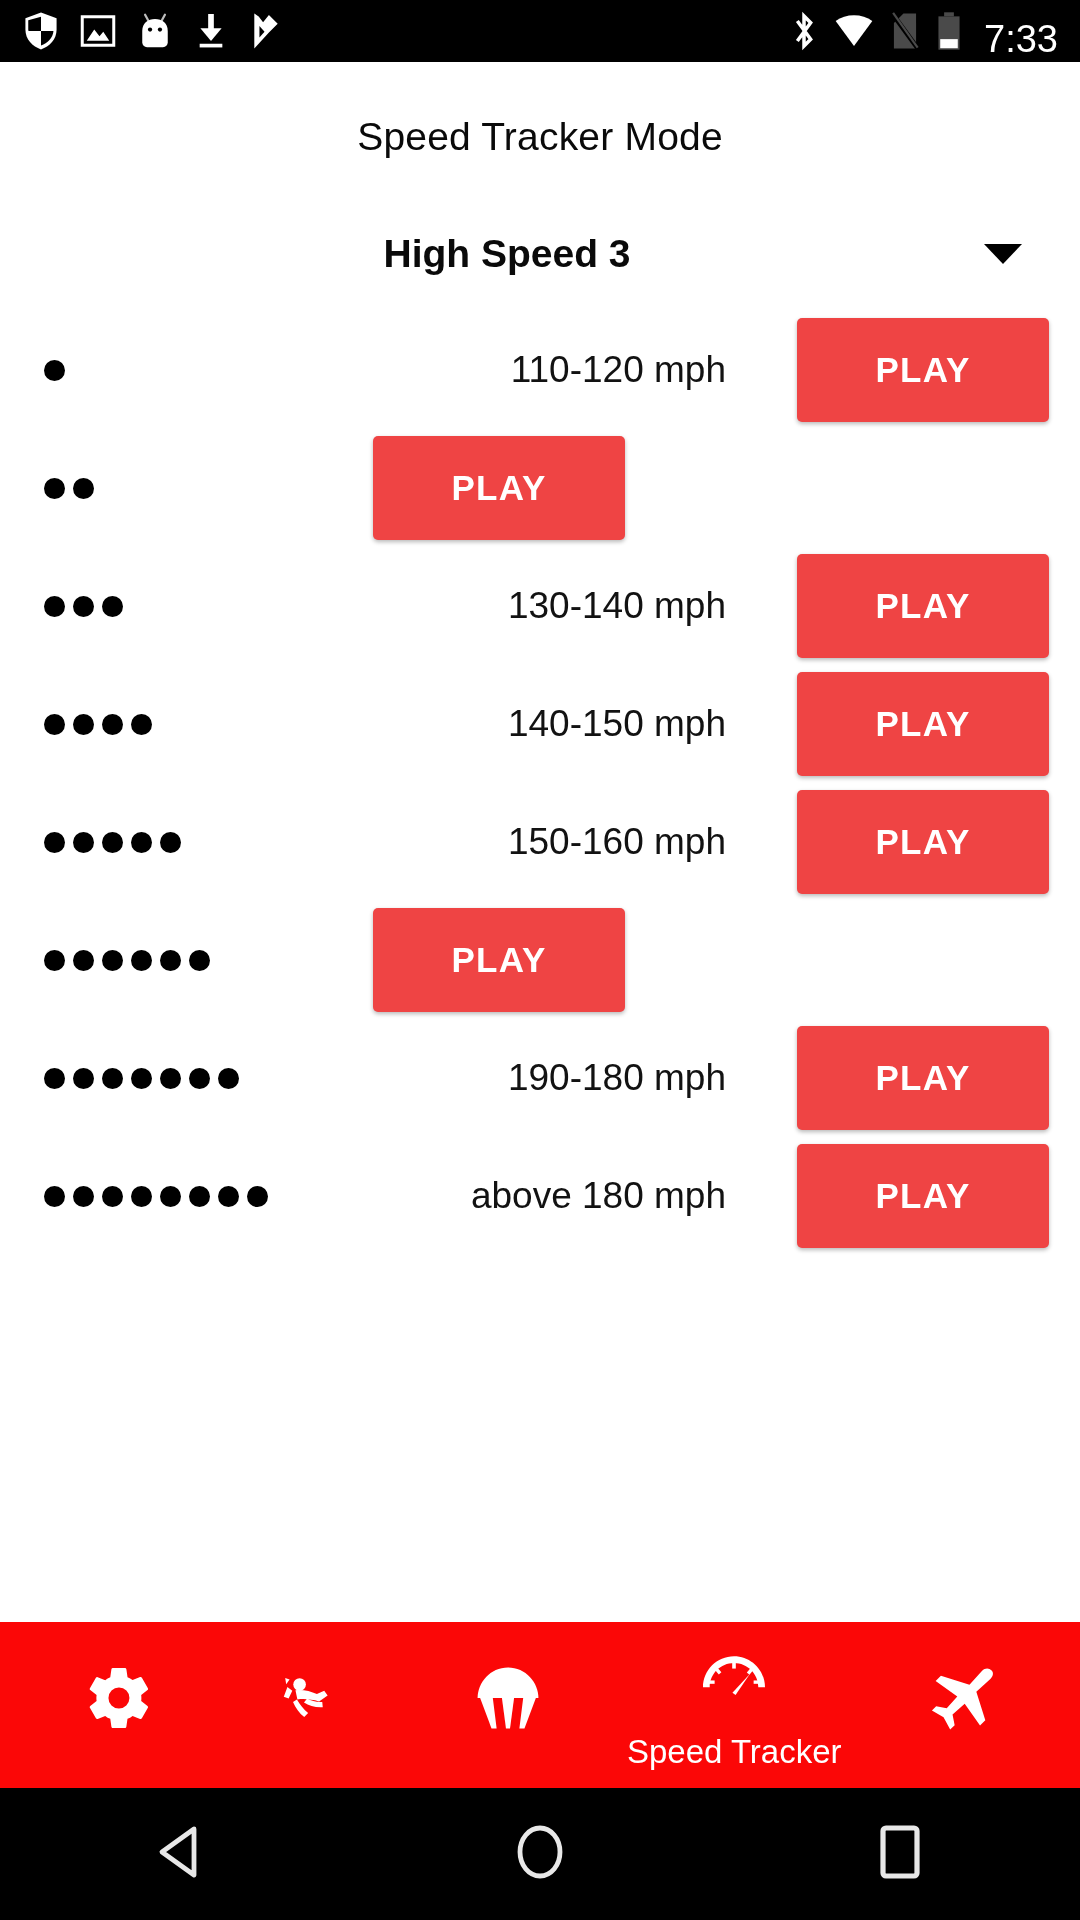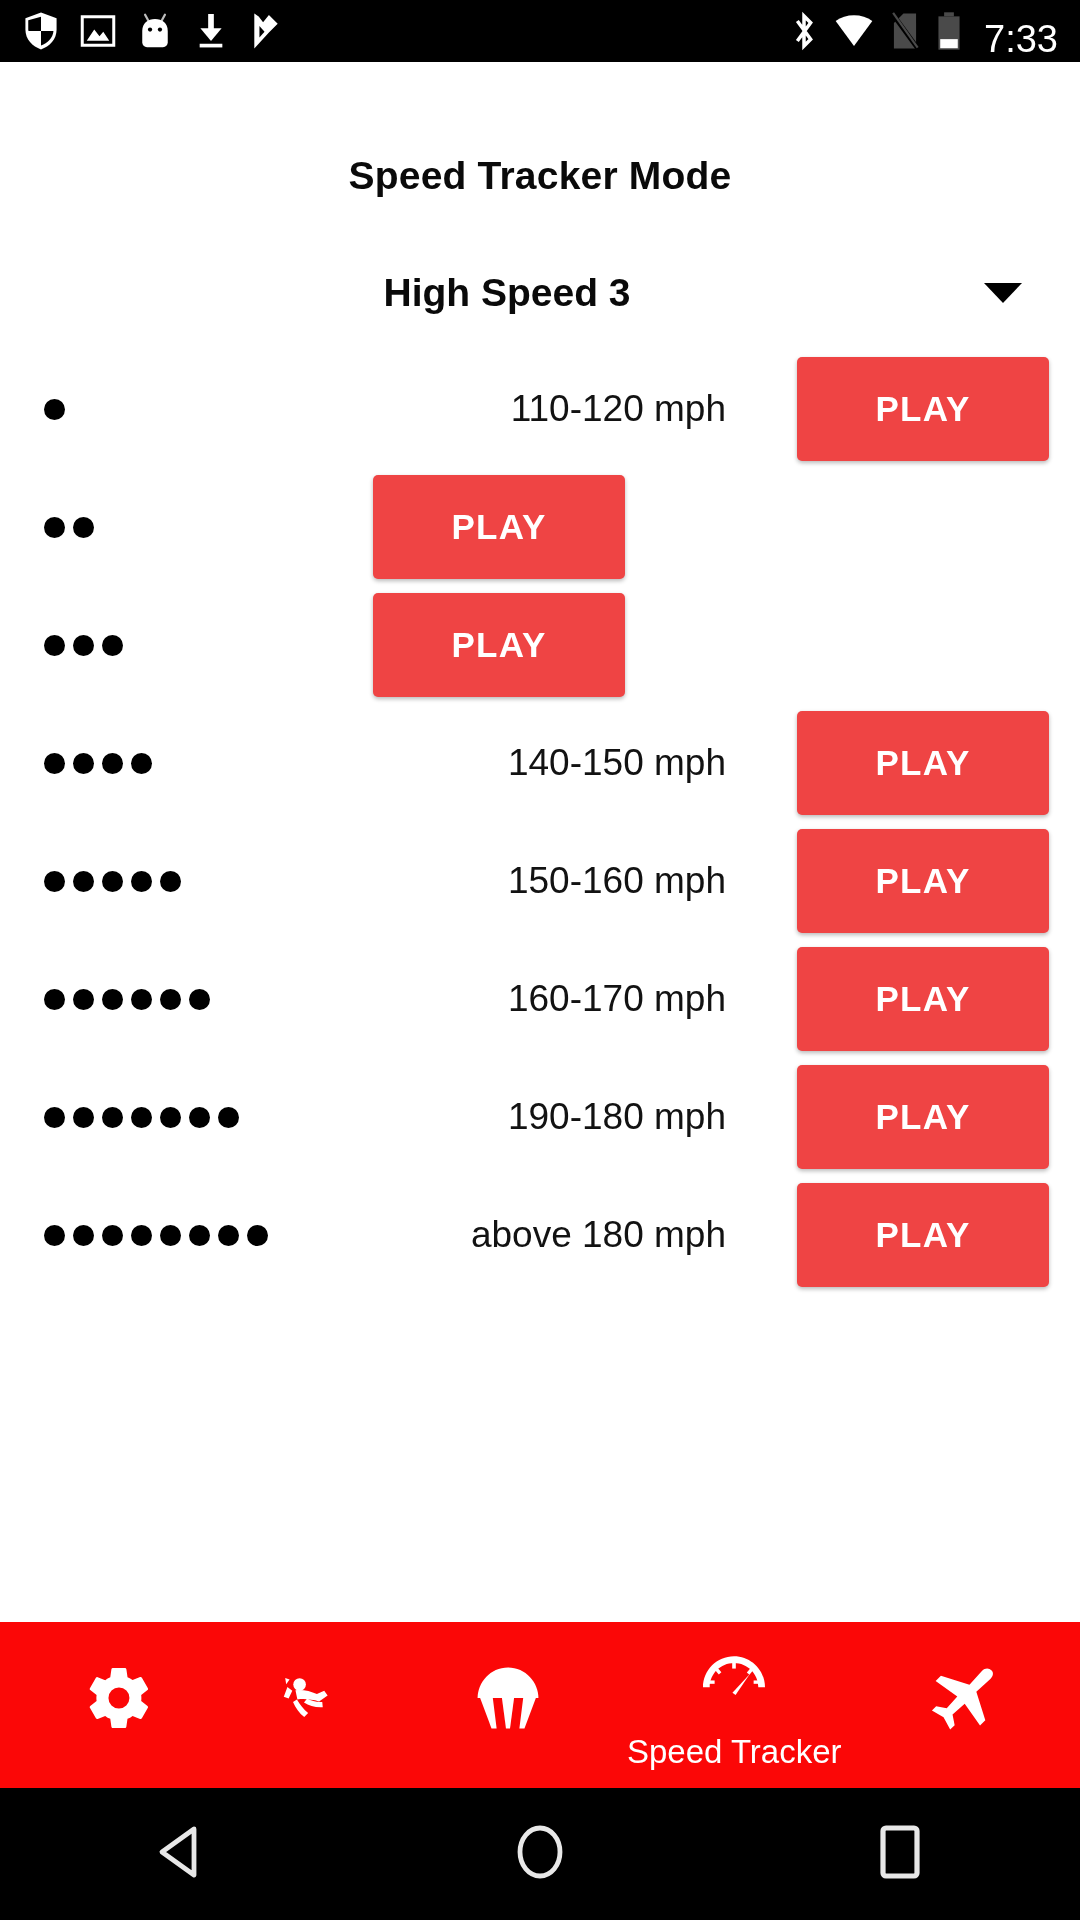--- a/index.html
+++ b/index.html
@@ -49,23 +49,23 @@
   
   .app-body {
     flex: 1 1 auto;
     background: #ffffff;
     position: relative;
     overflow: hidden;
   }
   .page-title {
     text-align: center;
     font-size: 39px;
-    font-weight: bold;
+    font-weight: normal;
     color: #0a0a0a;
-    padding-top: 92px;
+    padding-top: 53px;
     letter-spacing: 0.2px;
   }
   .mode-selector {
     margin-top: 52px;
     height: 86px;
     display: flex;
     align-items: center;
     position: relative;
     padding: 0 58px 0 0;
   }
@@ -291,20 +291,21 @@
           <div class="play-cell">
             <button class="play-button">PLAY</button>
           </div>
         </div>
         <div class="speed-row">
           <div class="dots-cell">
             <span class="dot"></span>
             <span class="dot"></span>
             <span class="dot"></span>
           </div>
+          <div class="range-cell">130-140 mph</div>
           <div class="play-cell">
             <button class="play-button">PLAY</button>
           </div>
         </div>
         <div class="speed-row">
           <div class="dots-cell">
             <span class="dot"></span>
             <span class="dot"></span>
             <span class="dot"></span>
             <span class="dot"></span>
@@ -329,21 +330,20 @@
         </div>
         <div class="speed-row">
           <div class="dots-cell">
             <span class="dot"></span>
             <span class="dot"></span>
             <span class="dot"></span>
             <span class="dot"></span>
             <span class="dot"></span>
             <span class="dot"></span>
           </div>
-          <div class="range-cell">160-170 mph</div>
           <div class="play-cell">
             <button class="play-button">PLAY</button>
           </div>
         </div>
         <div class="speed-row">
           <div class="dots-cell">
             <span class="dot"></span>
             <span class="dot"></span>
             <span class="dot"></span>
             <span class="dot"></span>

